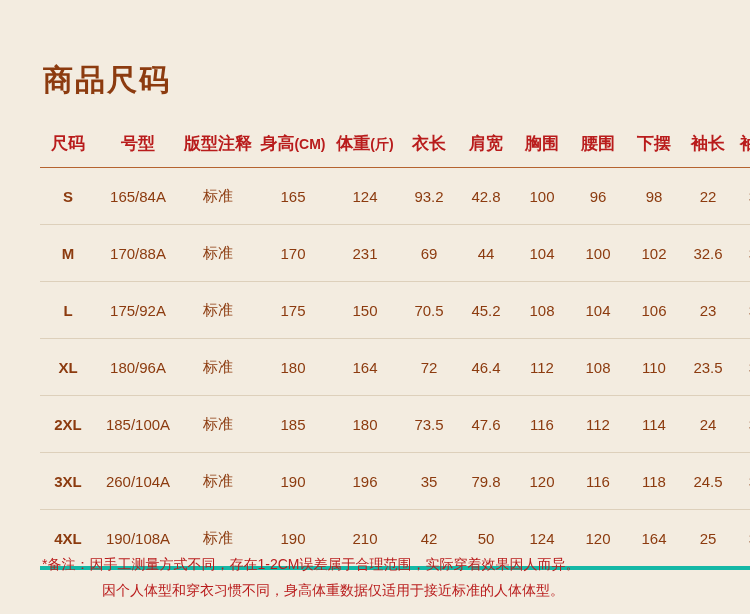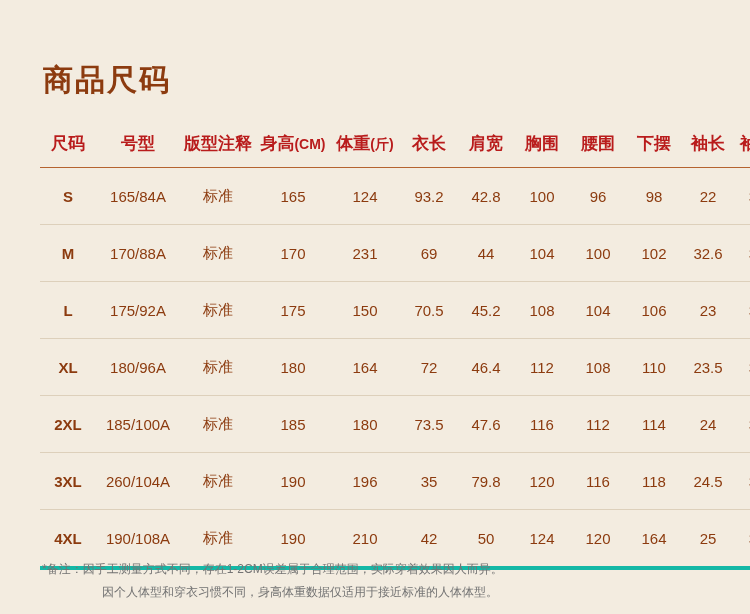--- a/index.html
+++ b/index.html
@@ -90,22 +90,22 @@
   col.w-waist    { width: 56px; }
   col.w-hem      { width: 56px; }
   col.w-sleeve   { width: 52px; }
   col.w-cuff     { width: 46px; }
 
   .notes {
     position: absolute;
     left: 40px;
     right: 40px;
     bottom: 10px;
-    font-size: 12px;
-    color: #737373;
+    font-size: 14px;
+    color: #b91c1c;
     line-height: 1.9;
   }
   .notes .line1 { padding-left: 2px; }
   .notes .line2 { padding-left: 62px; }
 </style>
 </head>
 <body>
 
 <div class="page">
 

